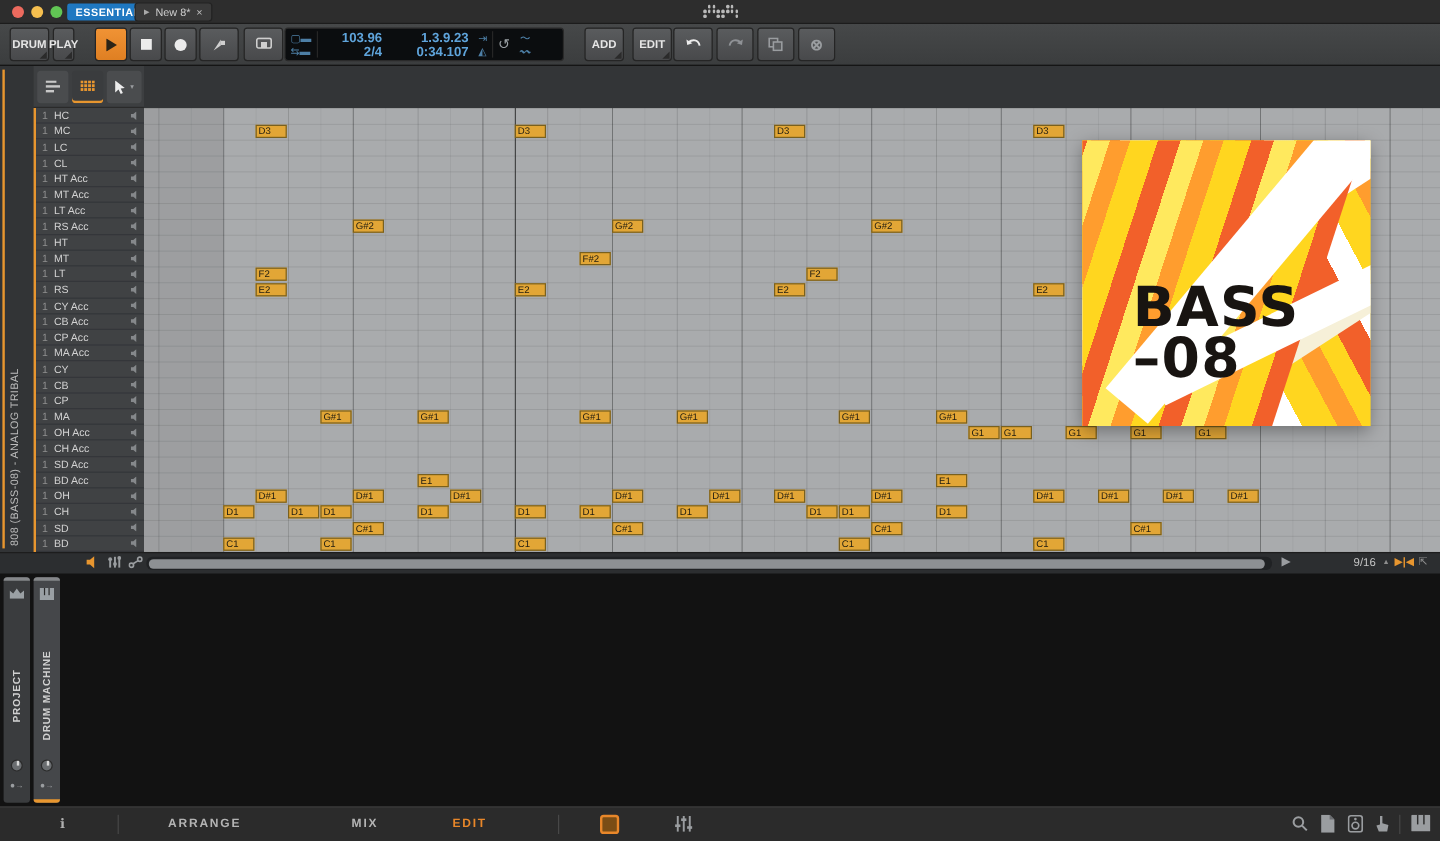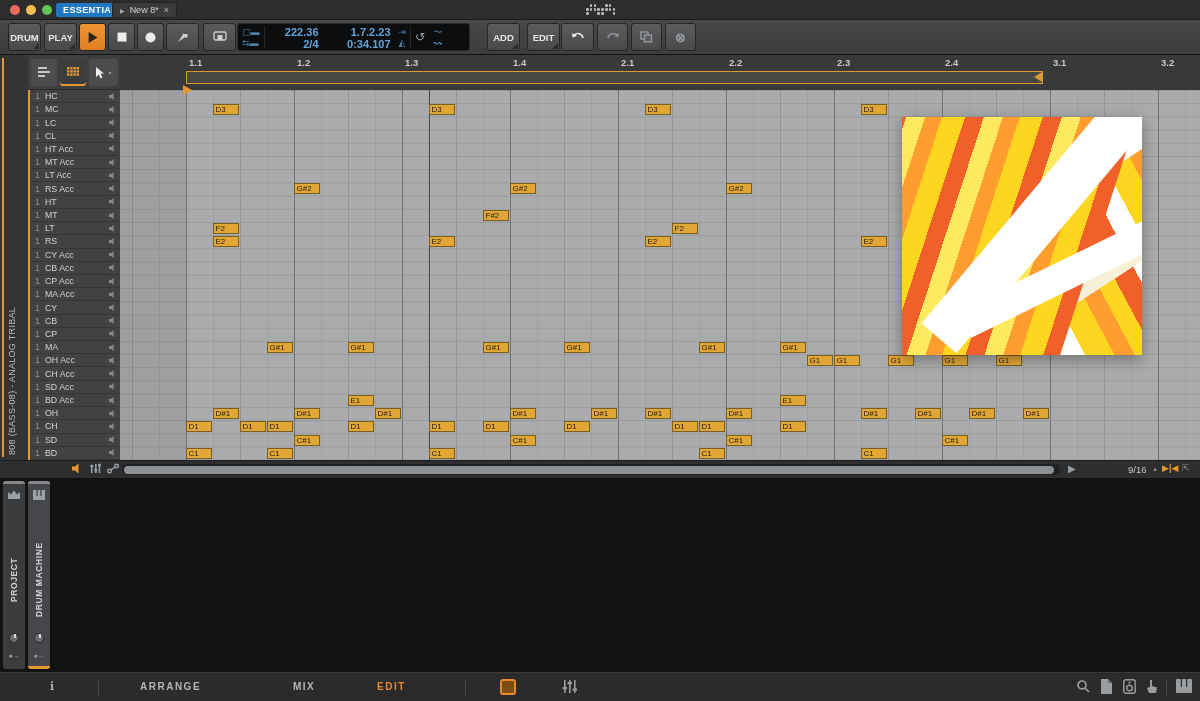--- a/index.html
+++ b/index.html
@@ -144,21 +144,21 @@
         <i style="left: 26.6px; top: 4.2px;"></i>
         <i style="left: 0px; top: 8.4px;"></i>
         <i style="left: 11.4px; top: 8.4px;"></i>
         <i style="left: 15.2px; top: 8.4px;"></i>
         <i style="left: 26.6px; top: 8.4px;"></i>
       </span>
   </div>
 
   <div id="transport">
     <button class="tbtn fold" style="left:8px;width:33px">DRUM</button>
-    <button class="tbtn fold" style="left:44px;width:33px">PLAY</button>
+    <button class="tbtn fold" style="left:44px;width:18px">PLAY</button>
     <button class="tbtn orange" style="left:79px;width:27px">
       <svg width="11" height="11" viewBox="0 0 10 10">
           <path d="M1.5 0 L9.5 5 L1.5 10 Z" fill="#2b2417"></path>
         </svg>
     </button>
     <button class="tbtn" style="left:108px;width:27px">
       <svg width="10" height="10" viewBox="0 0 10 10">
           <rect x="0.5" y="0.5" width="9" height="9" fill="#ececec"></rect>
         </svg>
     </button>
@@ -180,25 +180,25 @@
         </svg>
     </button>
 
     <div id="display">
       <div class="dcol">
         <span class="dicon">▢▬</span>
         <span class="dicon">⇆▬</span>
       </div>
       <div id="disp-sep"></div>
       <div class="dcol" style="width:58px">
-        <span class="num">222.36</span>
+        <span class="num">103.96</span>
         <span class="num">2/4</span>
       </div>
       <div class="dcol" style="width:72px">
-        <span class="num">1.7.2.23</span>
+        <span class="num">1.3.9.23</span>
         <span class="num">0:34.107</span>
       </div>
       <div class="dcol">
         <span class="dicon">⇥</span>
         <span class="dicon">◭</span>
       </div>
       <div id="disp-sep"></div>
       <div class="dcol" style="justify-content:center">
         <span class="dicon" style="font-size:12px;color:#9aa0a4">↺</span>
       </div>
@@ -262,35 +262,20 @@
             </g>
           </svg>
       </span>
       <span class="toolbtn" style="left:61px;width:29px">
         <svg width="11" height="12" viewBox="0 0 11 12">
           <path d="M1 0 L1 10 L3.8 7.6 L5.6 11.4 L7.4 10.5 L5.6 6.8 L9 6.4 Z" fill="#ececec"></path>
           </svg>
         <span style="color:#9a9da0;font-size:6px;margin-left:2px">▾</span>
       </span>
     </div>
-    <div id="ruler">
-      <div id="loopbar" style="left:66px;width:857px"></div>
-      <div id="loopend" style="left:914px"></div>
-      <div id="startflag" style="left:63px"></div>
-    <span class="tick" style="left: 69px;">1.1</span>
-        <span class="tick" style="left: 177px;">1.2</span>
-        <span class="tick" style="left: 285px;">1.3</span>
-        <span class="tick" style="left: 393px;">1.4</span>
-        <span class="tick" style="left: 501px;">2.1</span>
-        <span class="tick" style="left: 609px;">2.2</span>
-        <span class="tick" style="left: 717px;">2.3</span>
-        <span class="tick" style="left: 825px;">2.4</span>
-        <span class="tick" style="left: 933px;">3.1</span>
-        <span class="tick" style="left: 1041px;">3.2</span>
-      </div>
     <div id="track-list">
         <span class="tlaccent"></span>
         <div class="trow" style="top: 0px;">
           <span class="tnum">1</span>
           <span class="tname">HC</span>
           <svg width="7" height="7" viewBox="0 0 10 10">
             <path d="M0 3 L3 3 L6.5 0 L6.5 10 L3 7 L0 7 Z" fill="#85888b"></path>
           </svg>
         </div>
         <div class="trow" style="top: 13.214px;">
@@ -545,20 +530,24 @@
         <div class="note" style="left: 741px; top: 357.778px;">C1</div>
       </div>
 
     <div id="artwork">
       <div class="stripe" style="left:-40px;top:-30px;width:400px;height:300px;background:repeating-linear-gradient(62deg,#ffd61f 0 26px,#ff9d2e 26px 44px,#ffd61f 44px 62px,#f2602a 62px 84px,#fff 84px 106px)"></div>
       <div class="stripe" style="left:-60px;top:40px;width:420px;height:46px;background:#ffffff;transform:rotate(-33deg)"></div>
       <div class="stripe" style="left:-30px;top:150px;width:420px;height:30px;background:#f6f0d8;transform:rotate(-33deg)"></div>
       <div class="stripe" style="left:-80px;top:-60px;width:260px;height:420px;background:repeating-linear-gradient(90deg,#ffd61f 0 22px,#f2602a 22px 40px,#ffe95e 40px 58px,#ff9d2e 58px 74px);transform:rotate(18deg)"></div>
       <div class="stripe" style="left:120px;top:-70px;width:46px;height:330px;background:#ffffff;transform:rotate(40deg)"></div>
       <div class="stripe" style="left:196px;top:-30px;width:30px;height:330px;background:#ffffff;transform:rotate(64deg)"></div>
+      <div id="art-text">
+        <div>BASS</div>
+          <div>–08</div>
+      </div>
     </div>
 
     <div id="ed-footer">
       <span class="efico" style="left:72px;color:#e8962f">
         <svg width="11" height="11" viewBox="0 0 11 11">
             <path d="M0 3.5 L3 3.5 L6.5 0.5 L6.5 10.5 L3 7.5 L0 7.5 Z" fill="#e8962f"></path>
           </svg>
       </span>
       <span class="efico" style="left:90px">
         <svg width="11" height="11" viewBox="0 0 11 11" fill="#9a9da0">

